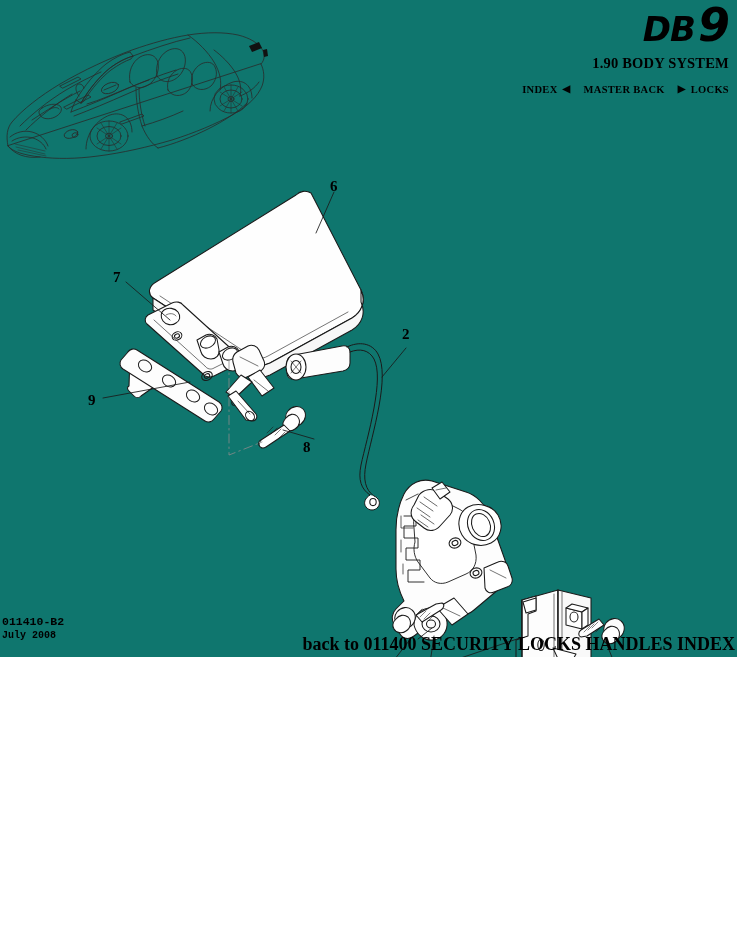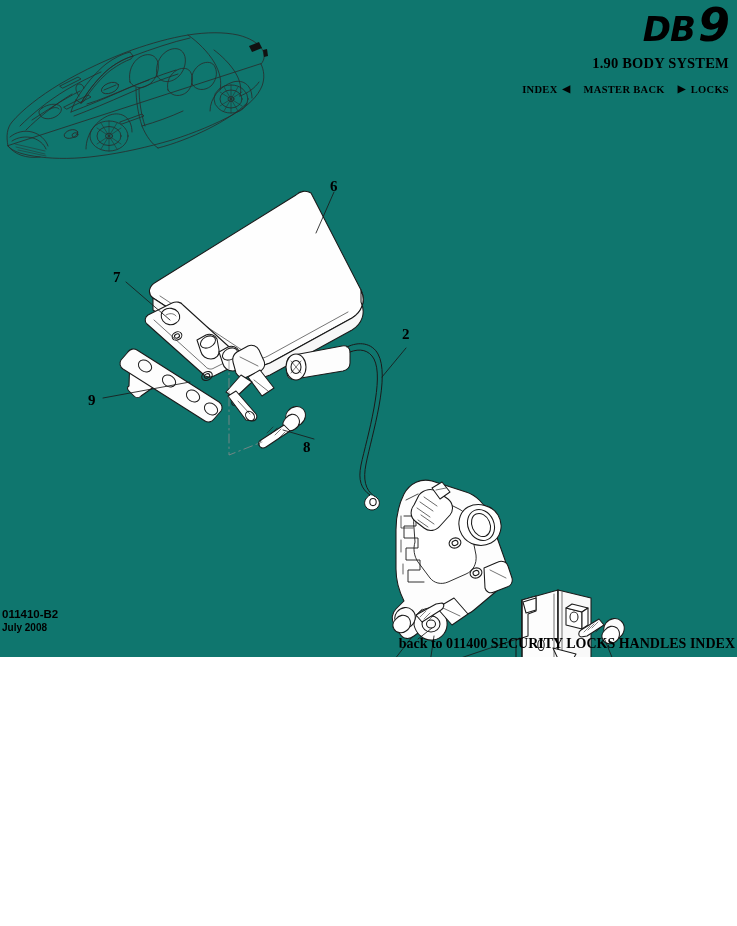--- a/index.html
+++ b/index.html
@@ -104,22 +104,22 @@
   #footer {
     position: absolute;
     left: 0;
     bottom: 6px;
     width: 737px;
     height: 62px;
   }
   #footer-left {
     position: absolute;
     left: 2px;
-    bottom: 16px;
-    font-family: Liberation Sans, sans-serif;
+    bottom: 8px;
+    font-family: Liberation Mono, monospace;
   }
   #doc-code {
     font-weight: bold;
     font-size: 11.5px;
     line-height: 14px;
   }
   #doc-title {
     font-weight: bold;
     font-size: 13px;
     line-height: 16px;
@@ -128,21 +128,21 @@
     font-weight: bold;
     font-size: 10px;
     line-height: 14px;
   }
   #footer-right {
     position: absolute;
     right: 2px;
     bottom: 0;
     font-family: "Liberation Serif", serif;
     font-weight: bold;
-    font-size: 14px;
+    font-size: 18px;
     line-height: 14px;
     cursor: pointer;
   }
 </style>
 </head>
 <body>
 
 <div id="page">
 
   <svg id="car-thumb" viewBox="0 0 268 175">

